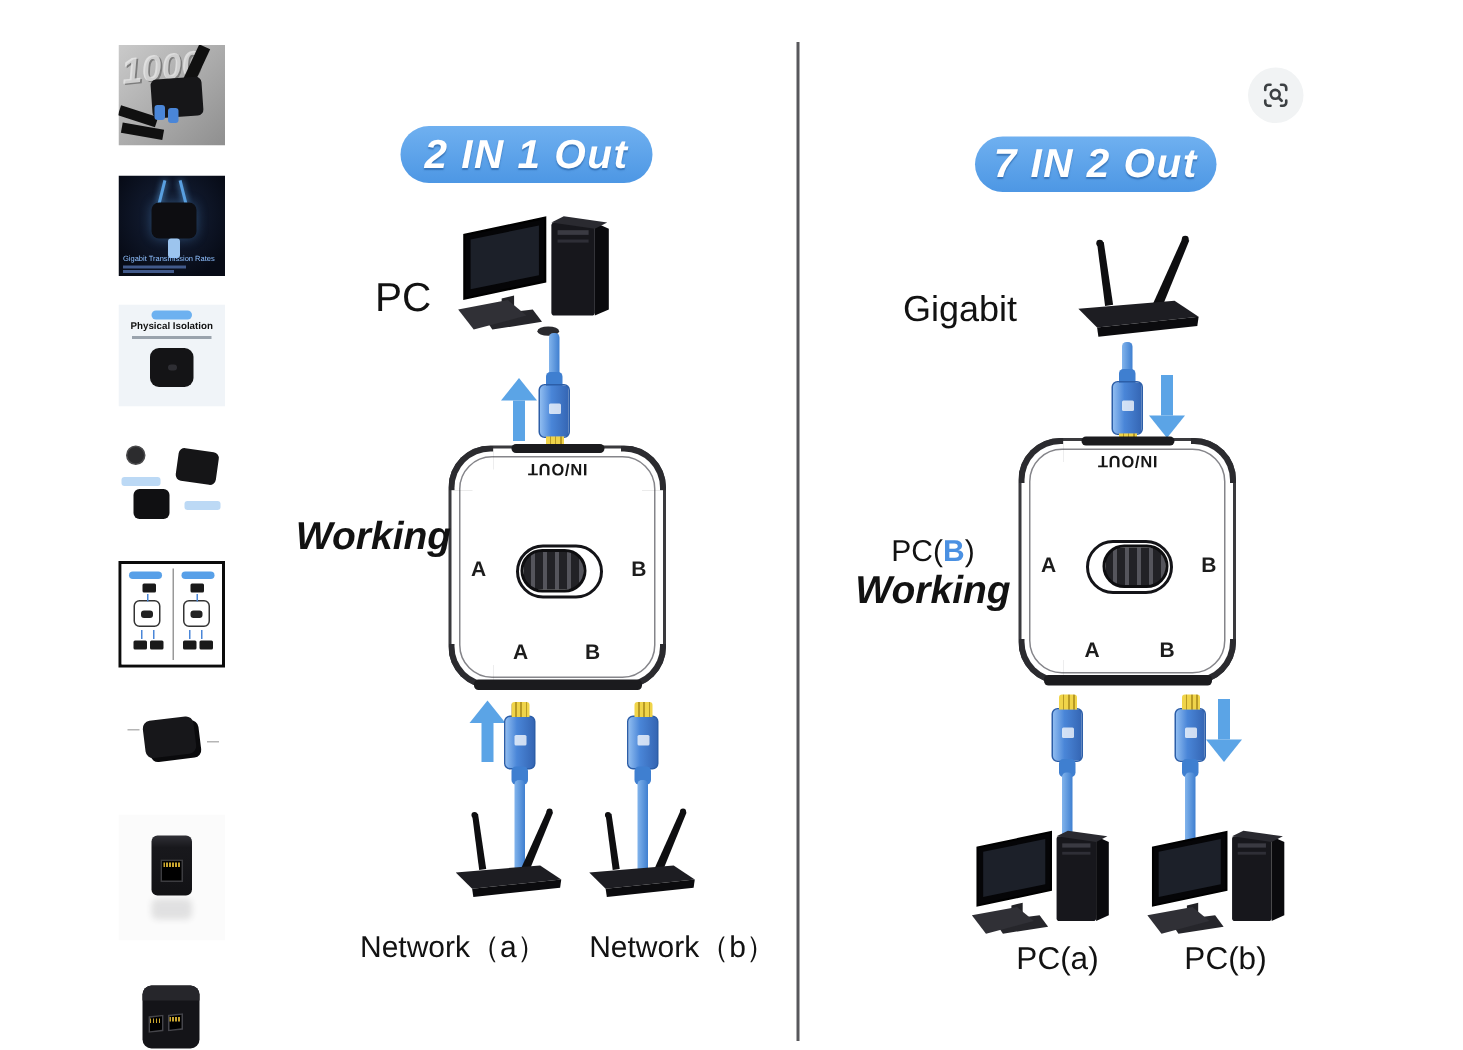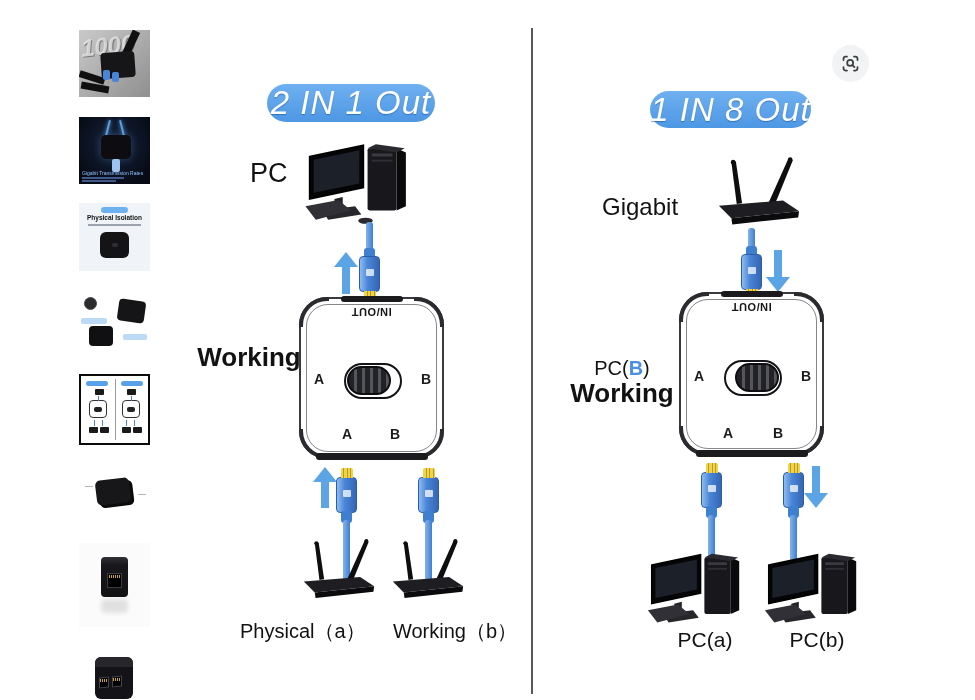--- a/index.html
+++ b/index.html
@@ -74,21 +74,21 @@
 
   
   .divider{position:absolute;left:531px;top:28px;width:2px;height:666px;background:#58585c;}
 
   
   .lens{position:absolute;left:832px;top:45px;width:37px;height:37px;border-radius:50%;
     background:#f1f3f4;display:flex;align-items:center;justify-content:center;cursor:pointer;}
 
   
   .badge{position:absolute;border-radius:19px;background:linear-gradient(180deg,#6fb0f0,#4d97e4);
-    color:#fff;font-size:33px;font-weight:400;font-style:italic;display:flex;align-items:center;justify-content:center;
+    color:#fff;font-size:27px;font-weight:700;font-style:italic;display:flex;align-items:center;justify-content:center;
     text-shadow:0 1px 1px rgba(25,80,145,.55);letter-spacing:1px;}
 
   
   .swbox{position:absolute;border:2px solid #3a3a3e;border-radius:28px;background:#fff;}
   .swbox .inner{position:absolute;inset:5px;border:1.5px solid #85858a;border-radius:22px;}
   .swbox .c{position:absolute;width:30px;height:30px;border:4px solid #2b2b2f;}
   .swbox .tl{left:-2px;top:-2px;border-right:none;border-bottom:none;border-top-left-radius:28px;}
   .swbox .tr{right:-2px;top:-2px;border-left:none;border-bottom:none;border-top-right-radius:28px;}
   .swbox .bl{left:-2px;bottom:-2px;border-right:none;border-top:none;border-bottom-left-radius:28px;}
   .swbox .br{right:-2px;bottom:-2px;border-left:none;border-top:none;border-bottom-right-radius:28px;}
@@ -115,21 +115,21 @@
   .boot{position:absolute;width:11px;height:12px;background:#3f7fd0;border-radius:3px;}
   .arrow{position:absolute;width:24px;}
   .arrow .head{width:0;height:0;border-left:12px solid transparent;border-right:12px solid transparent;}
   .arrow.up .head{border-bottom:15px solid var(--arrow);}
   .arrow.down .head{border-top:15px solid var(--arrow);}
   .arrow .stem{width:8px;background:var(--arrow);margin:0 auto;}
 
   
   .lbl{position:absolute;color:#121212;}
   .src-label{font-size:27px;font-weight:500;}
-  .working1{font-size:26px;font-weight:800;line-height:1.05;}
+  .working1{font-size:26px;font-weight:800;font-style:italic;line-height:1.05;}
   .working2{font-size:20px;font-weight:500;}
   .blue-letter{color:#4a90e2;font-weight:800;font-style:italic;}
   .foot{font-size:20px;font-weight:500;text-align:center;white-space:nowrap;}
   svg{display:block;}
 </style>
 </head>
 <body>
 
 <div id="stage">
 
@@ -246,21 +246,21 @@
         <circle cx="11.6" cy="11.3" r="3.4"></circle>
         <path d="M14.2 13.9l2.3 2.3"></path>
       </g>
     </svg>
   </div>
 
   <div>
 
     <div class="badge" style="left:267px;top:84px;width:168px;height:38px;">2 IN 1 Out</div>
 
-    <div class="lbl src-label" style="left:250px;top:158px;text-align:center;">PC</div>
+    <div class="lbl src-label" style="left:250px;top:183px;text-align:center;">PC</div>
 
     <svg class="abs" style="left:303px;top:140px;" width="125" height="88" viewBox="0 0 120 85">
       <rect x="62" y="8" width="28" height="60" rx="2" fill="#17171c"></rect>
       <polygon points="90,8 99,12 99,64 90,68" fill="#0a0a0d"></polygon>
       <polygon points="62,8 70,4 98,8 90,12" fill="#2a2a30"></polygon>
       <rect x="66" y="13" width="20" height="3" fill="#3a3a42"></rect>
       <rect x="66" y="19" width="20" height="2" fill="#2e2e36"></rect>
       <polygon points="6,16 58,5 58,46 6,57" fill="#050507" stroke="#000" stroke-width="1.5"></polygon>
       <polygon points="10,19 54,10 54,42 10,51" fill="#1c2029"></polygon>
       <polygon points="30,57 38,55 38,68 30,70" fill="#222226"></polygon>
@@ -321,27 +321,27 @@
     </svg>
     <svg class="abs" style="left:385px;top:527px;" width="86" height="85" viewBox="0 0 110 85">
       <path d="M30 56 L24 9 L29 8 L36 55 Z" fill="#0e0e10"></path>
         <circle cx="26" cy="9" r="2.6" fill="#0e0e10"></circle>
       <path d="M66 54 L88 5 L93 7 L73 56 Z" fill="#0e0e10"></path>
         <circle cx="90" cy="6" r="2.6" fill="#0e0e10"></circle>
       <polygon points="10,58 82,52 100,64 24,72" fill="#1d1d22"></polygon>
       <polygon points="24,72 100,64 99,71 25,79" fill="#0b0b0e"></polygon>
     </svg>
 
-    <div class="lbl foot" style="left:240px;top:618px;width:122px;">Physical（a）</div>
-    <div class="lbl foot" style="left:392px;top:618px;width:126px;">Working（b）</div>
+    <div class="lbl foot" style="left:240px;top:618px;width:122px;">Network（a）</div>
+    <div class="lbl foot" style="left:392px;top:618px;width:126px;">Network（b）</div>
   </div>
 
   <div>
 
-    <div class="badge" style="left:650px;top:91px;width:161px;height:37px;">1 IN 8 Out</div>
+    <div class="badge" style="left:650px;top:91px;width:161px;height:37px;">7 IN 2 Out</div>
 
     <div class="lbl src-label" style="left:602px;top:193px;font-size:24px;">Gigabit</div>
 
     <svg class="abs" style="left:710px;top:148px;" width="98" height="88" viewBox="0 0 110 85">
       <path d="M30 56 L24 9 L29 8 L36 55 Z" fill="#0e0e10"></path>
         <circle cx="26" cy="9" r="2.6" fill="#0e0e10"></circle>
       <path d="M66 54 L88 5 L93 7 L73 56 Z" fill="#0e0e10"></path>
         <circle cx="90" cy="6" r="2.6" fill="#0e0e10"></circle>
       <polygon points="10,58 82,52 100,64 24,72" fill="#1d1d22"></polygon>
       <polygon points="24,72 100,64 99,71 25,79" fill="#0b0b0e"></polygon>

